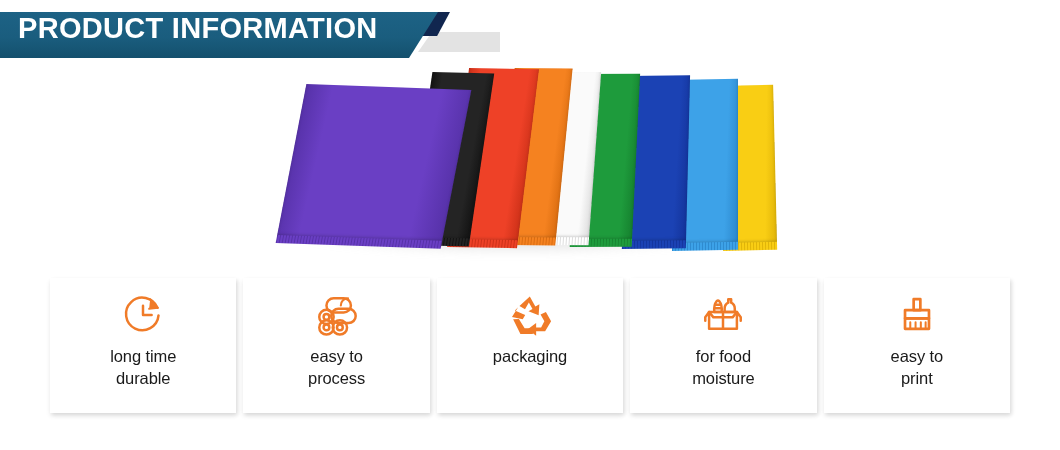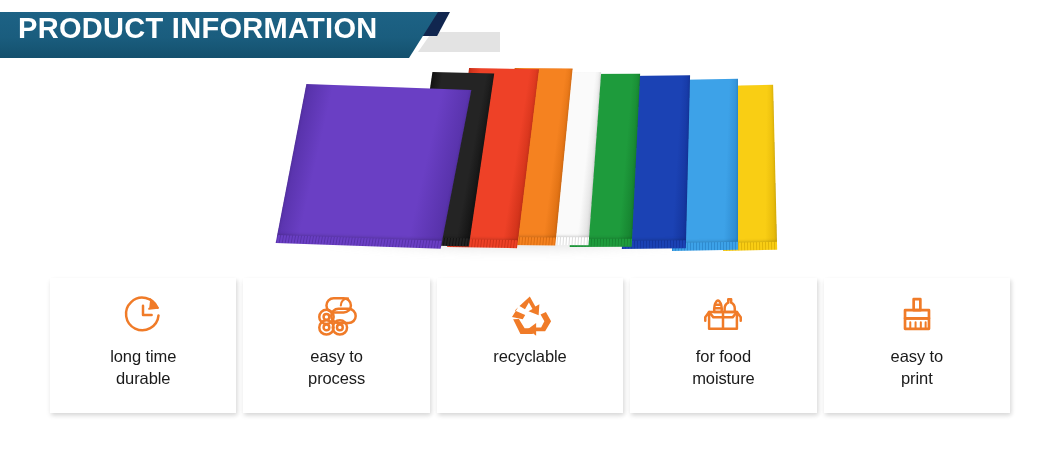--- a/index.html
+++ b/index.html
@@ -180,21 +180,21 @@
         <span>
           <svg class="card-icon" viewBox="0 0 48 48" xmlns="http://www.w3.org/2000/svg" fill="none" stroke="#F07B28" stroke-width="2.6" stroke-linecap="round" stroke-linejoin="round">
             <g fill="#F07B28" stroke="none">
               <path d="M23.8 5.8 L29.6 16.2 L33.8 13.8 L33.0 25.4 L22.4 21.2 L26.6 18.8 L22.8 12.0 L18.8 19.0 L13.0 15.6 Z"></path>
               <path d="M8.2 20.4 L19.0 25.0 L16.4 29.4 L5.2 27.0 L11.6 17.0 Z"></path>
               <path d="M6.4 29.6 L12.4 29.2 L18.4 38.8 L27.0 38.8 L27.0 44.8 L14.0 44.8 Z"></path>
               <path d="M40.6 22.0 L46.0 31.6 L39.8 42.0 L30.4 42.0 L30.4 46.6 L21.6 40.0 L30.4 33.4 L30.4 38.0 L35.6 38.0 L39.0 31.6 L35.0 24.6 Z"></path>
             </g>
           </svg>
         </span>
-        <div class="card-label">recyclable</div>
+        <div class="card-label">packaging</div>
       </div>
       <div class="card">
         <span>
           <svg class="card-icon" viewBox="0 0 48 48" xmlns="http://www.w3.org/2000/svg" fill="none" stroke="#F07B28" stroke-width="2.6" stroke-linecap="round" stroke-linejoin="round">
             <path d="M17.5 10.5 C15 13.5 14.5 18 15 22 L22.5 22 C23 18 22.5 13.5 20 10.5 C19.2 9.6 18.3 9.6 17.5 10.5 Z"></path>
             <path d="M16.3 14.3 L20.8 14.3 M15.6 18 L22.2 18"></path>
             <path d="M29.5 8.5 L32.5 8.5 L32.5 12.2 C35 13.4 36.3 15.6 36.3 18.4 L36.3 22 L25.7 22 L25.7 18.4 C25.7 15.6 27 13.4 29.5 12.2 Z"></path>
             <path d="M9.5 22 L38.5 22 L38.5 39.5 L9.5 39.5 Z"></path>
             <path d="M24 22 L24 39.5"></path>
             <path d="M9.5 22 L5.5 27.5 L5.5 31 M38.5 22 L42.5 27.5 L42.5 31"></path>

